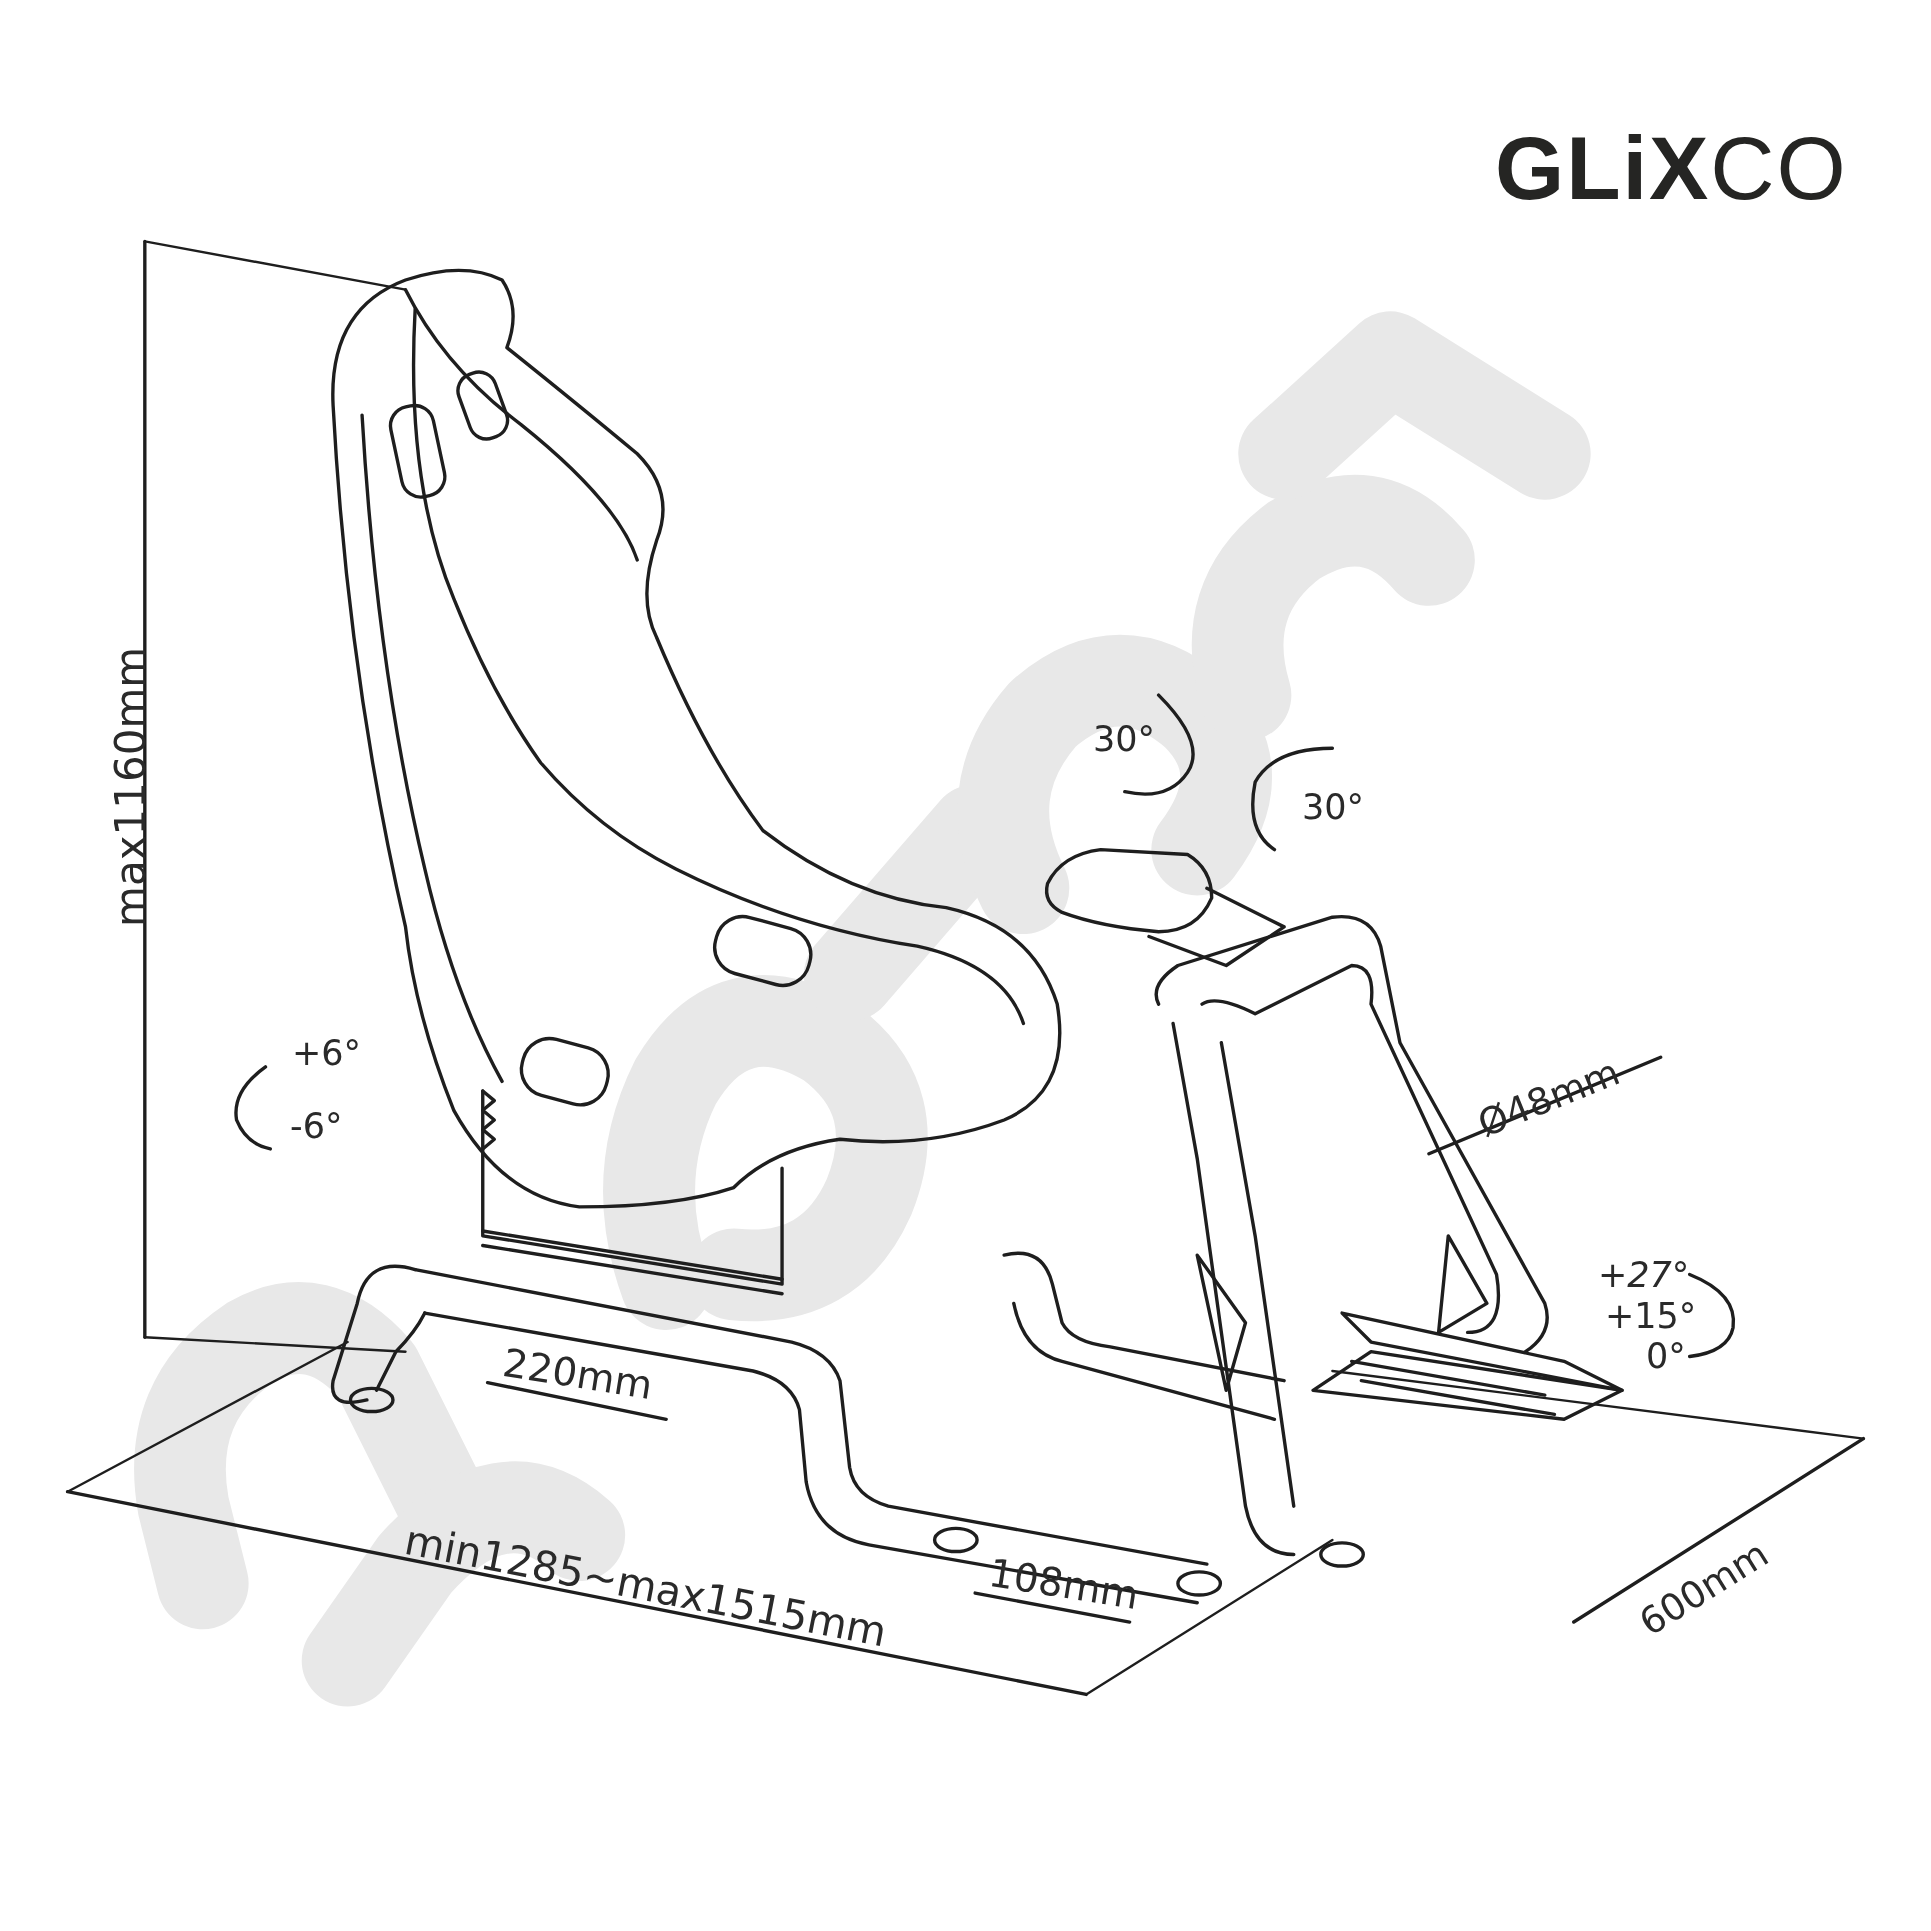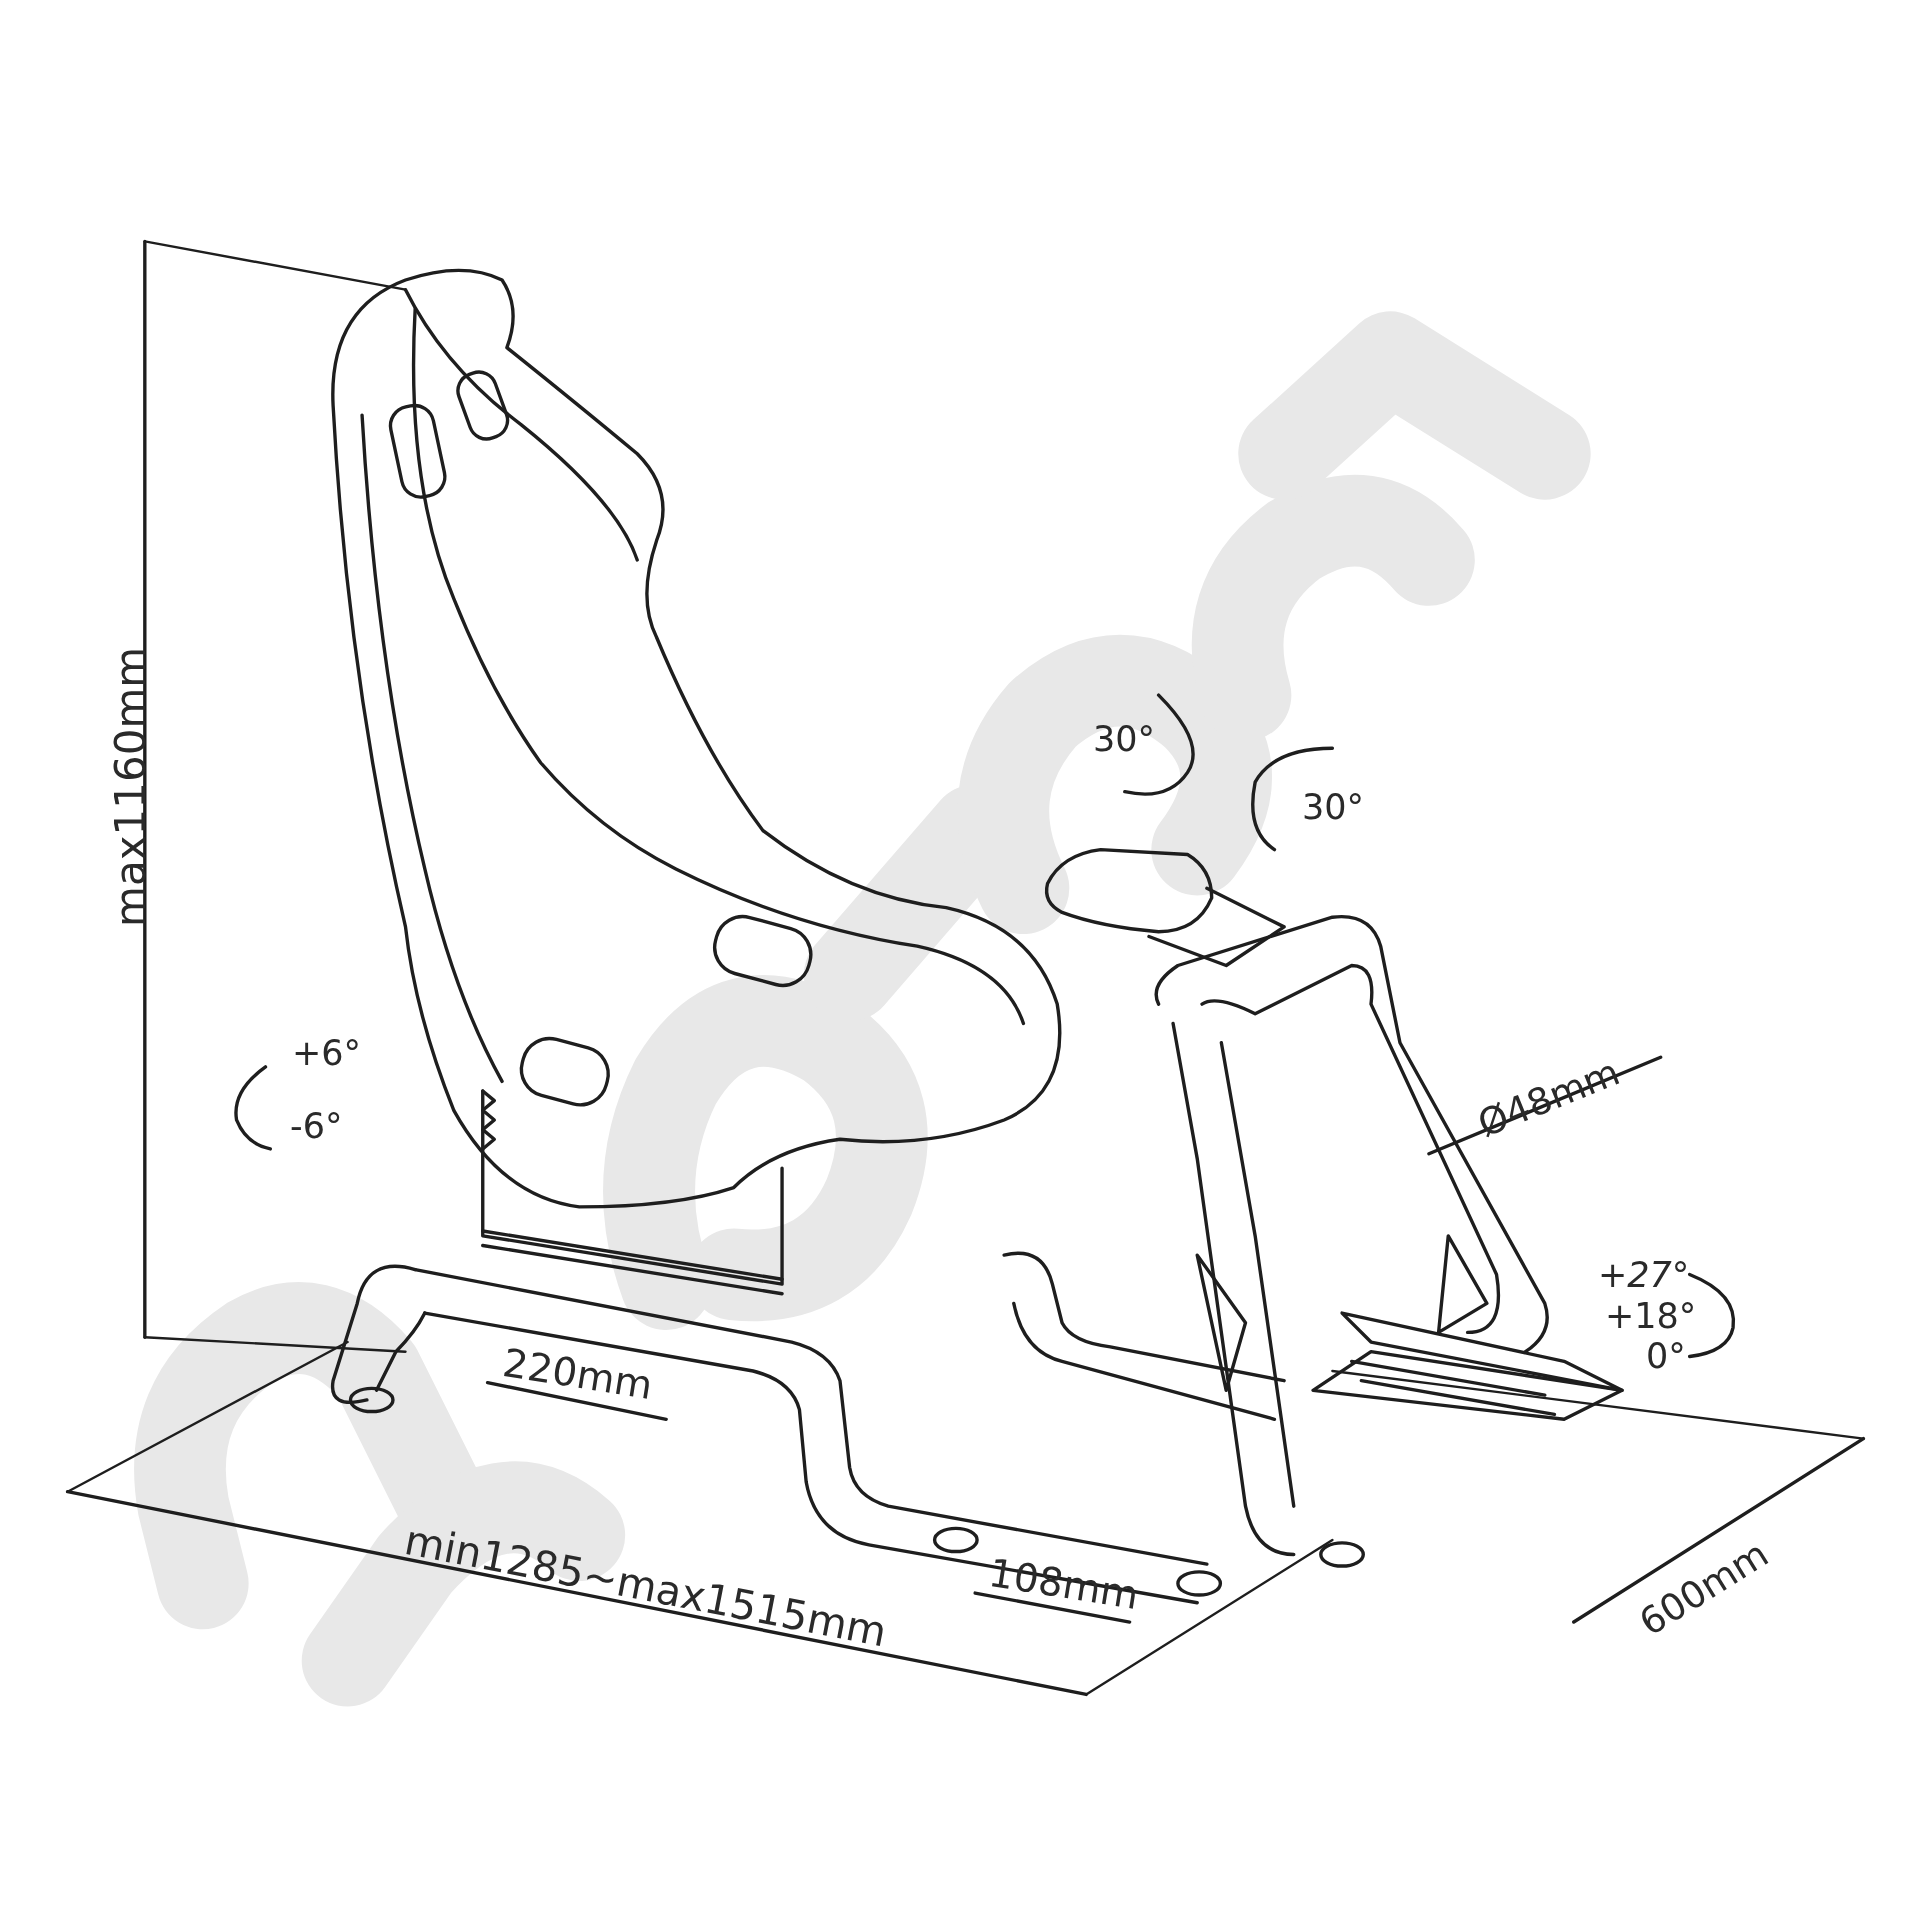--- a/index.html
+++ b/index.html
@@ -92,31 +92,32 @@
         <path d="M1400,1410 L1600,1445 M1410,1430 L1610,1465"></path>
       </g>
 
       <path d="M275,1105 Q240,1130 245,1160 Q255,1185 280,1190"></path>
       <path d="M1200,720 Q1250,770 1230,800 Q1210,830 1165,820"></path>
       <path d="M1380,775 Q1320,775 1300,810 Q1290,860 1320,880"></path>
       <path d="M1750,1320 Q1800,1340 1795,1375 Q1790,1400 1750,1405"></path>
     </g>
   </svg>
 
+  <div class="brand"><span class="b1">GLiX</span><span class="b2">CO</span></div>
 
   <div class="lbl" style="left:106px;top:927px;transform:rotate(-90deg);font-size:42px;">max1160mm</div>
   <div class="lbl" style="left:410px;top:1516px;transform:rotate(11deg);font-size:41px;">min1285~max1515mm</div>
   <div class="lbl" style="left:1632px;top:1608px;transform:rotate(-32deg);font-size:37px;">600mm</div>
   <div class="lbl" style="left:507px;top:1340px;transform:rotate(9deg);font-size:39px;">220mm</div>
   <div class="lbl" style="left:993px;top:1550px;transform:rotate(9deg);font-size:39px;">108mm</div>
   <div class="lbl" style="left:1472px;top:1106px;transform:rotate(-22deg);font-size:37px;">Ø48mm</div>
 
   <div class="lbl" style="left:292px;top:1033px;font-size:35px;">+6°</div>
   <div class="lbl" style="left:290px;top:1106px;font-size:35px;">-6°</div>
 
   <div class="lbl" style="left:1093px;top:719px;font-size:35px;">30°</div>
   <div class="lbl" style="left:1302px;top:787px;font-size:35px;">30°</div>
 
   <div class="lbl" style="left:1598px;top:1255px;font-size:35px;font-style:italic;">+27°</div>
-  <div class="lbl" style="left:1605px;top:1296px;font-size:35px;">+18°</div>
+  <div class="lbl" style="left:1605px;top:1296px;font-size:35px;">+15°</div>
   <div class="lbl" style="left:1646px;top:1336px;font-size:35px;">0°</div>
 </div>
 
 
 </body></html>

